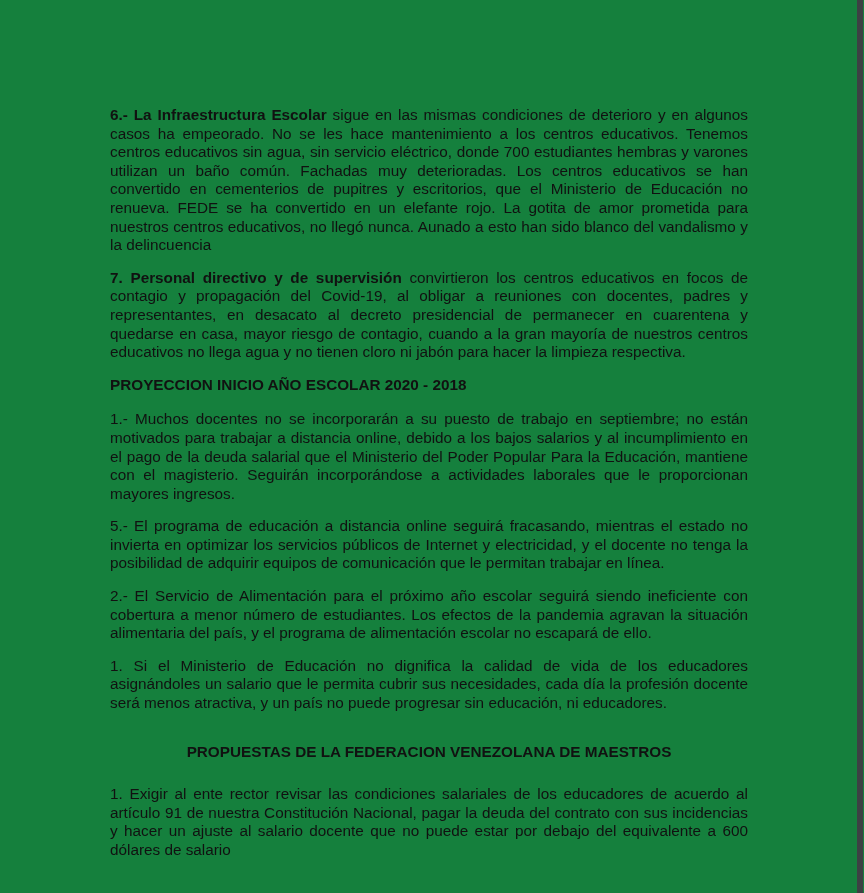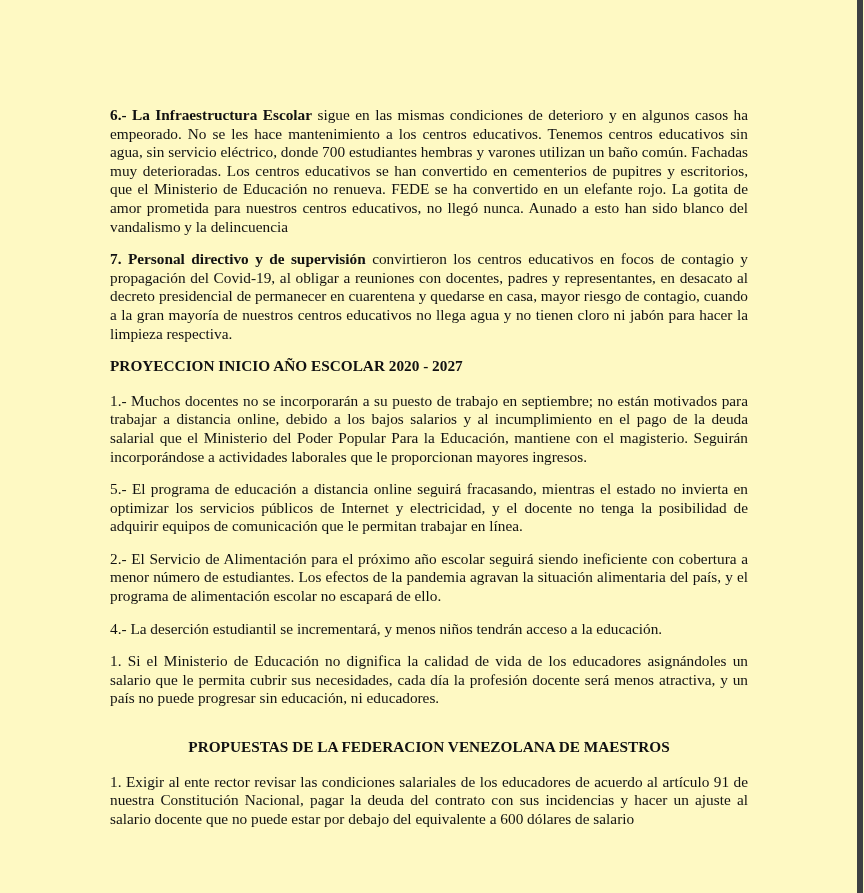--- a/index.html
+++ b/index.html
@@ -4,23 +4,23 @@
 <style>
   html, body {
     margin: 0;
     padding: 0;
     background: #ffffff;
   }
   .screen {
     position: relative;
     width: 864px;
     height: 893px;
-    background: #fef9c3;
+    background: #15803d;
     overflow: hidden;
-    font-family: Liberation Serif, serif;
+    font-family: Liberation Sans, sans-serif;
     color: #111111;
   }
   .doc-column {
     position: absolute;
     left: 110px;
     top: 106px;
     width: 638px;
   }
   .doc-column p {
     margin: 0 0 14px 0;
@@ -37,21 +37,21 @@
   }
   .heading-left {
     margin: 0 0 16px 0;
     font-size: 15.3px;
     line-height: 18.6px;
     font-weight: bold;
     text-align: left;
     color: #111111;
   }
   .heading-center {
-    margin: 30px 0 16px 0;
+    margin: 30px 0 24px 0;
     font-size: 15.3px;
     line-height: 18.6px;
     font-weight: bold;
     text-align: center;
     color: #111111;
   }
   .v-scrollbar {
     position: absolute;
     top: 0;
     right: 1px;
@@ -64,29 +64,28 @@
 <body>
 
 <div class="screen">
 
   <div class="doc-column">
 
     <p><span class="lead-bold">6.- La Infraestructura Escolar</span><span> sigue en las mismas condiciones de deterioro y en algunos casos ha empeorado. No se les hace mantenimiento a los centros educativos. Tenemos centros educativos sin agua, sin servicio eléctrico, donde 700 estudiantes hembras y varones utilizan un baño común. Fachadas muy deterioradas. Los centros educativos se han convertido en cementerios de pupitres y escritorios, que el Ministerio de Educación no renueva. FEDE se ha convertido en un elefante rojo. La gotita de amor prometida para nuestros centros educativos, no llegó nunca. Aunado a esto han sido blanco del vandalismo y la delincuencia</span></p>
 
     <p><span class="lead-bold">7. Personal directivo y de supervisión</span><span> convirtieron los centros educativos en focos de contagio y propagación del Covid-19, al obligar a reuniones con docentes, padres y representantes, en desacato al decreto presidencial de permanecer en cuarentena y quedarse en casa, mayor riesgo de contagio, cuando a la gran mayoría de nuestros centros educativos no llega  agua y no tienen cloro ni jabón para hacer la limpieza respectiva.</span></p>
 
-    <h2 class="heading-left">PROYECCION INICIO AÑO ESCOLAR  2020 - 2027</h2>
+    <h2 class="heading-left">PROYECCION INICIO AÑO ESCOLAR  2020 - 2018</h2>
 
     <p>1.- Muchos docentes no se incorporarán a su puesto de trabajo en septiembre; no están motivados para trabajar a distancia online, debido a los bajos salarios y al  incumplimiento en el pago de la deuda salarial que el Ministerio del Poder Popular Para la Educación, mantiene con el magisterio. Seguirán incorporándose a actividades laborales que le proporcionan mayores ingresos.</p>
 
     <p>5.- El programa de educación a distancia online seguirá fracasando, mientras el estado no invierta en optimizar los servicios públicos de Internet y electricidad, y el docente no tenga la posibilidad de adquirir equipos de comunicación que le permitan trabajar en línea.</p>
 
     <p>2.- El Servicio de Alimentación para el próximo año escolar seguirá siendo ineficiente con cobertura a menor número de estudiantes. Los efectos de la pandemia agravan la situación alimentaria del país, y el programa de alimentación escolar no escapará de ello.</p>
 
-    <p class="single-line">4.- La deserción estudiantil se incrementará, y menos niños tendrán acceso a la educación.</p>
 
     <p>1. Si el Ministerio de Educación no dignifica la calidad de vida de los educadores asignándoles un salario que le permita cubrir sus necesidades, cada día la profesión docente será menos atractiva, y un país no puede progresar sin educación, ni educadores.</p>
 
     <h2 class="heading-center">PROPUESTAS DE LA FEDERACION VENEZOLANA DE MAESTROS</h2>
 
     <p>1. Exigir al ente rector  revisar las condiciones salariales de los educadores de acuerdo al artículo 91 de nuestra Constitución Nacional, pagar la deuda del contrato con sus incidencias y hacer un ajuste al salario docente que no puede estar por debajo del equivalente a 600 dólares de salario</p>
 
   </div>
 
   <div class="v-scrollbar"></div>

